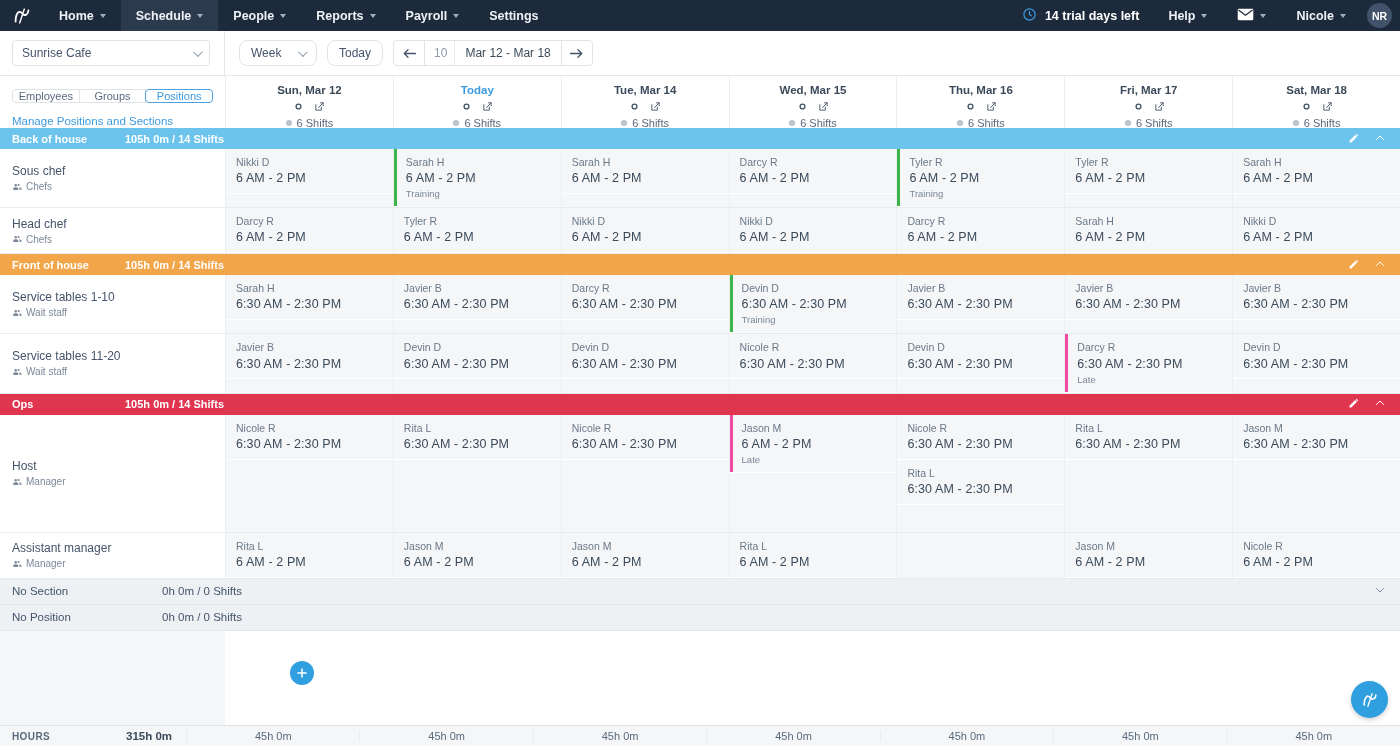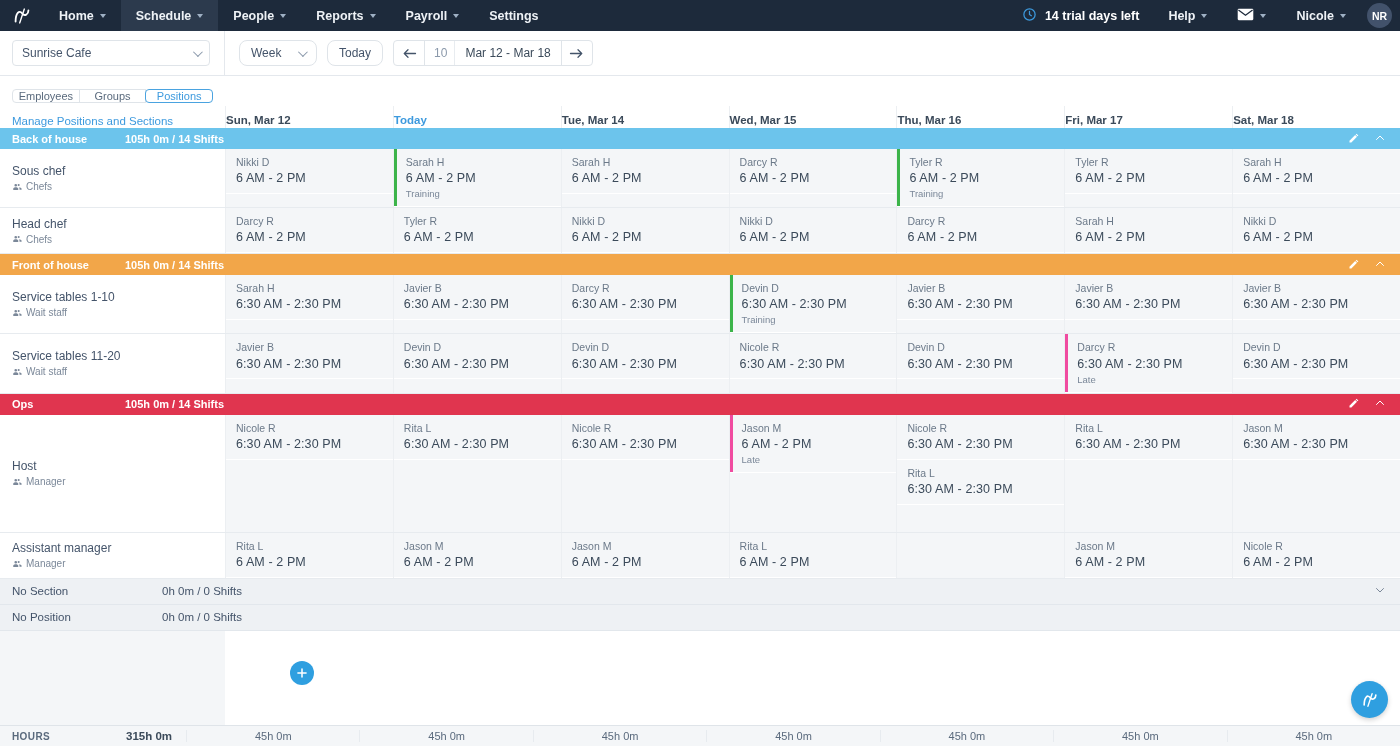--- a/index.html
+++ b/index.html
@@ -101,21 +101,21 @@
   .seg-btn:first-child { margin-left: 0; border-radius: 4px 0 0 4px; }
   .seg-btn:last-child { border-radius: 0 4px 4px 0; }
   .seg-btn.active {
     border: 1px solid #4aa3e0; color: #3d9ade; border-radius: 4px; z-index: 2;
   }
   .manage-link {
     font-size: 11.5px; color: #3d9ade; margin-top: 8px; cursor: pointer; display: inline-block;
   }
   .dayheads { display: flex; flex: 1; }
   .dayhead {
-    flex: 1; padding-top: 8px; border-left: 1px solid #eceff2; margin-top: 30px;
+    flex: 1; text-align: center; padding-top: 8px; border-left: 1px solid #eceff2;
   }
   .dh-title { font-size: 11.5px; font-weight: 700; color: #3b4a5a; }
   .dh-title.today { color: #3d9ade; }
   .dh-icons {
     display: flex; align-items: center; justify-content: center; gap: 10px; margin-top: 5px;
   }
   .dh-shifts {
     margin-top: 5px; font-size: 11px; color: #5a6a7d;
     display: flex; align-items: center; justify-content: center; gap: 5px;
   }

